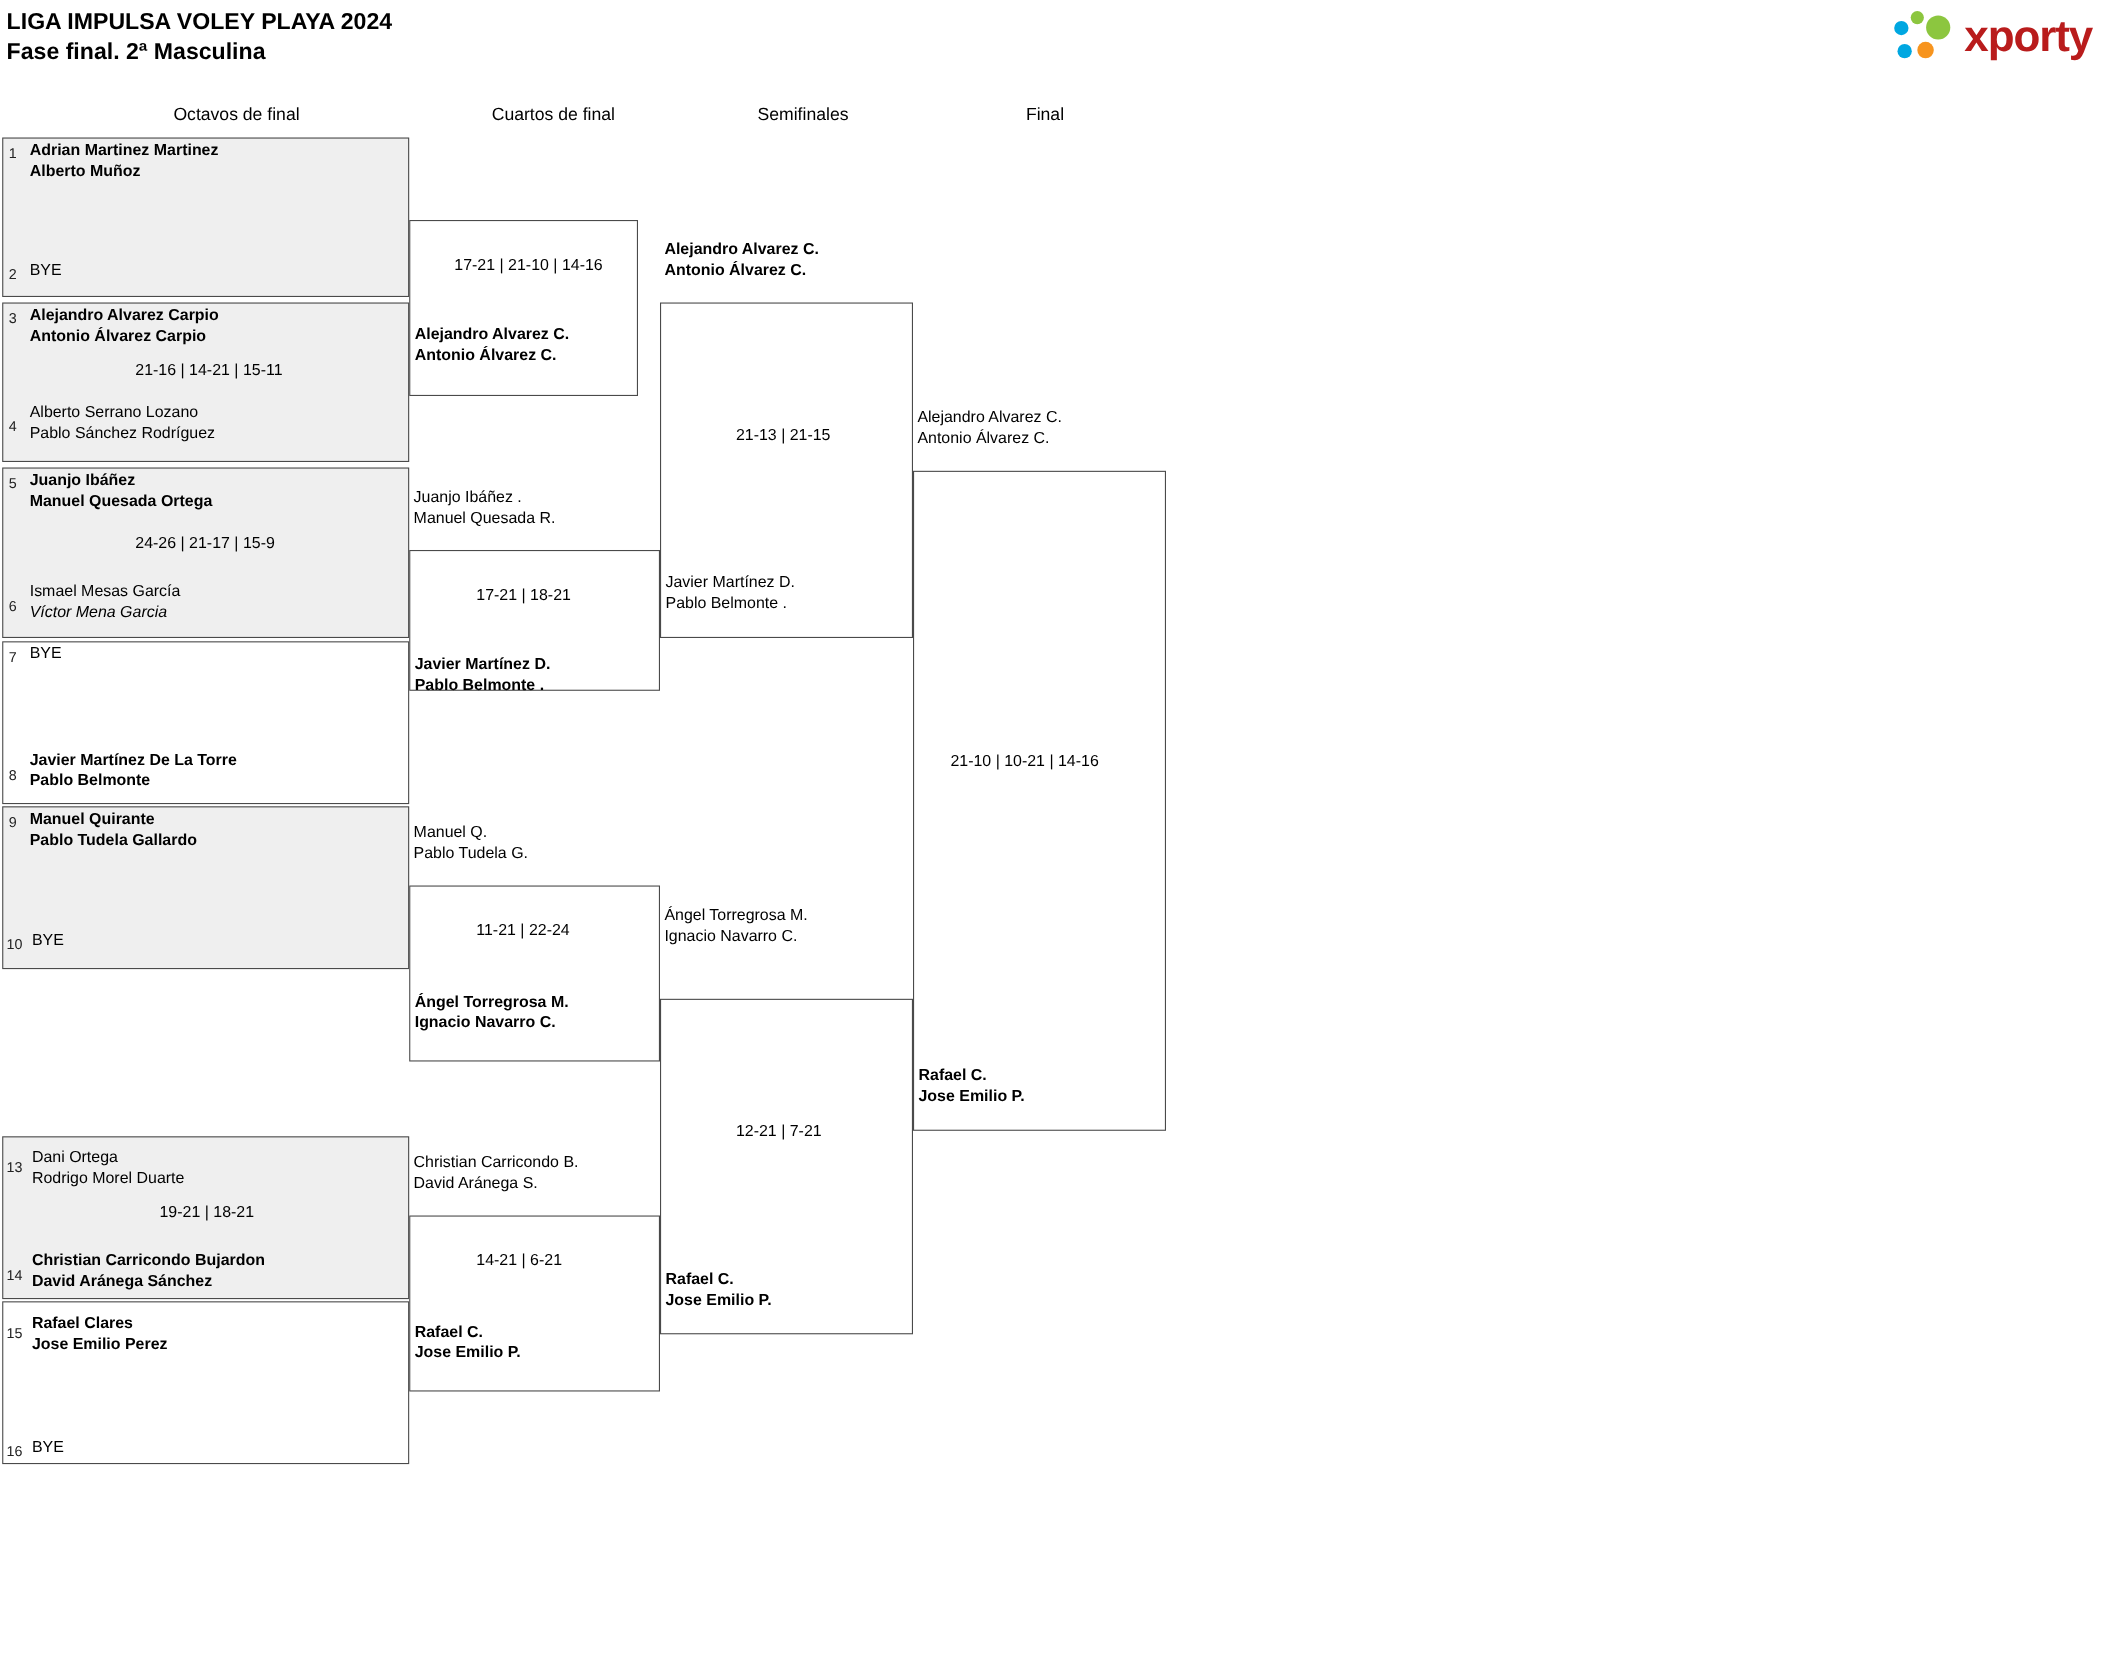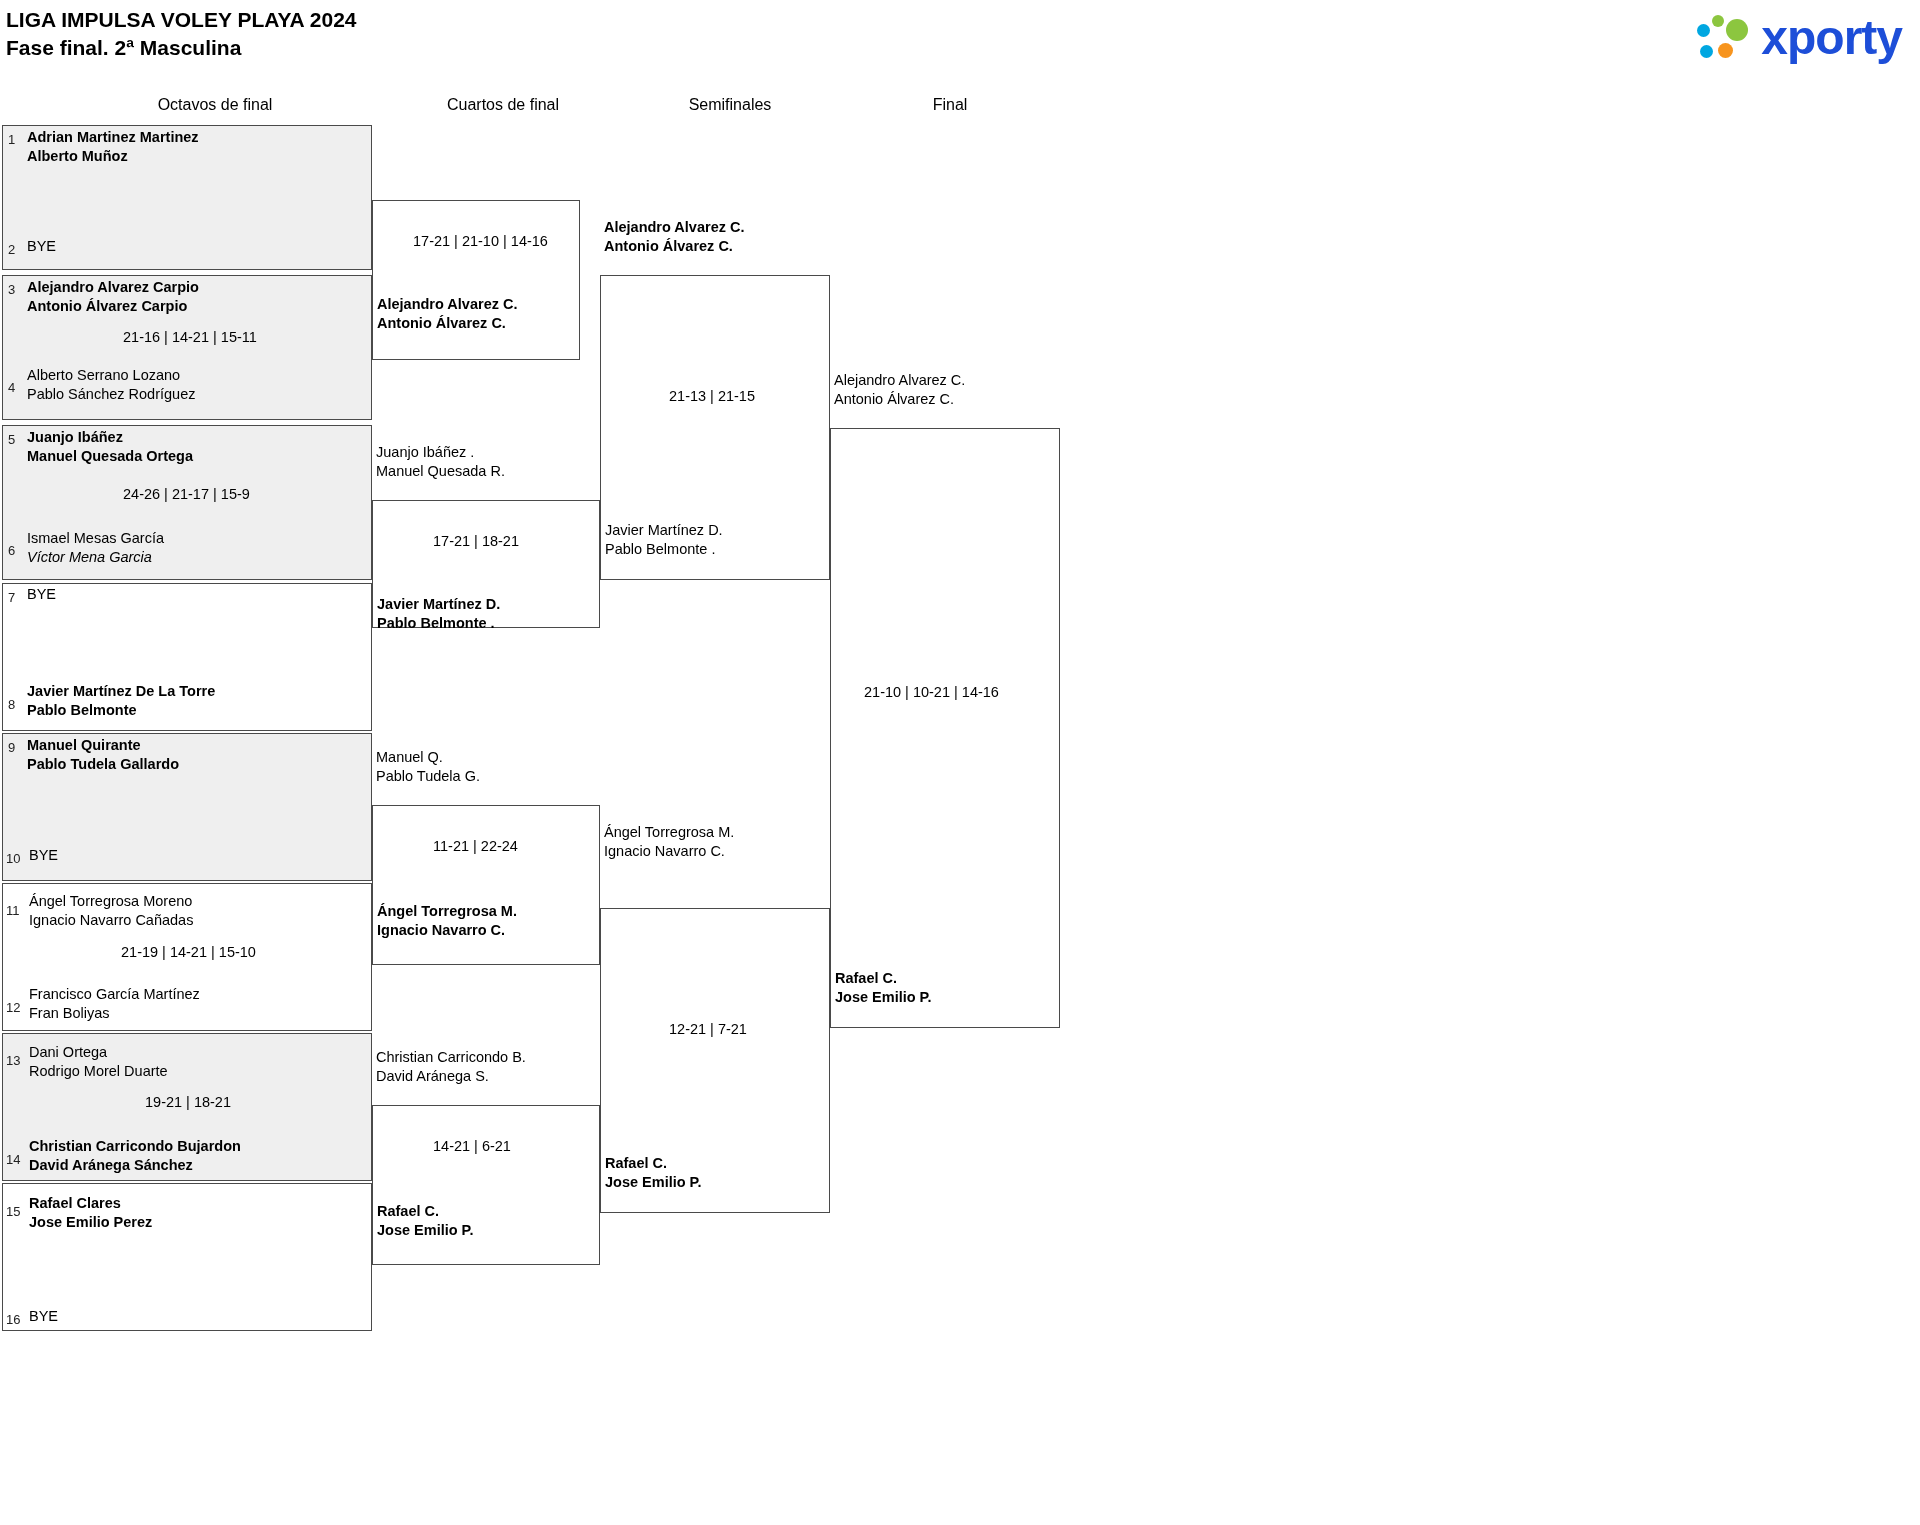--- a/index.html
+++ b/index.html
@@ -57,23 +57,23 @@
     position: absolute;
     display: block;
     border-radius: 50%;
   }
   .d1 { width: 13px; height: 13px; background: #00a7e1; left: 0px;  top: 9px; }
   .d2 { width: 12px; height: 12px; background: #8cc63f; left: 15px; top: 0px; }
   .d3 { width: 22px; height: 22px; background: #8cc63f; left: 29px; top: 4px; }
   .d4 { width: 13px; height: 13px; background: #00a7e1; left: 3px;  top: 30px; }
   .d5 { width: 15px; height: 15px; background: #f7941e; left: 21px; top: 28px; }
   .logo-text {
-    font-size: 48px;
+    font-size: 40px;
     font-weight: bold;
-    color: #1d4ed8;
+    color: #b91c1c;
     letter-spacing: -1px;
   }
 
   
   .round-head {
     position: absolute;
     font-size: 16px;
     text-align: center;
     white-space: nowrap;
   }
@@ -174,29 +174,20 @@
   </div>
 
   <div class="match shaded" style="left:2px; top:733px; width:370px; height:148px;">
     <div class="seed" style="left:5px; top:6px;">9</div>
     <div class="seed" style="left:3px; top:117px;">10</div>
     <div class="team bold" style="left:24px; top:2px;">Manuel Quirante</div>
     <div class="team bold" style="left:24px; top:21px;">Pablo Tudela Gallardo</div>
     <div class="bye" style="left:26px; top:112px;">BYE</div>
   </div>
 
-  <div class="match plain" style="left:2px; top:883px; width:370px; height:148px;">
-    <div class="seed" style="left:3px; top:19px;">11</div>
-    <div class="seed" style="left:3px; top:116px;">12</div>
-    <div class="team" style="left:26px; top:8px;">Ángel Torregrosa Moreno</div>
-    <div class="team" style="left:26px; top:27px;">Ignacio Navarro Cañadas</div>
-    <div class="score" style="left:118px; top:60px;">21-19 | 14-21 | 15-10</div>
-    <div class="team" style="left:26px; top:101px;">Francisco García Martínez</div>
-    <div class="team" style="left:26px; top:120px;">Fran Boliyas</div>
-  </div>
 
   <div class="match shaded" style="left:2px; top:1033px; width:370px; height:148px;">
     <div class="seed" style="left:3px; top:19px;">13</div>
     <div class="seed" style="left:3px; top:118px;">14</div>
     <div class="team" style="left:26px; top:9px;">Dani Ortega</div>
     <div class="team" style="left:26px; top:28px;">Rodrigo Morel Duarte</div>
     <div class="score" style="left:142px; top:60px;">19-21 | 18-21</div>
     <div class="team bold" style="left:26px; top:103px;">Christian Carricondo Bujardon</div>
     <div class="team bold" style="left:26px; top:122px;">David Aránega Sánchez</div>
   </div>

